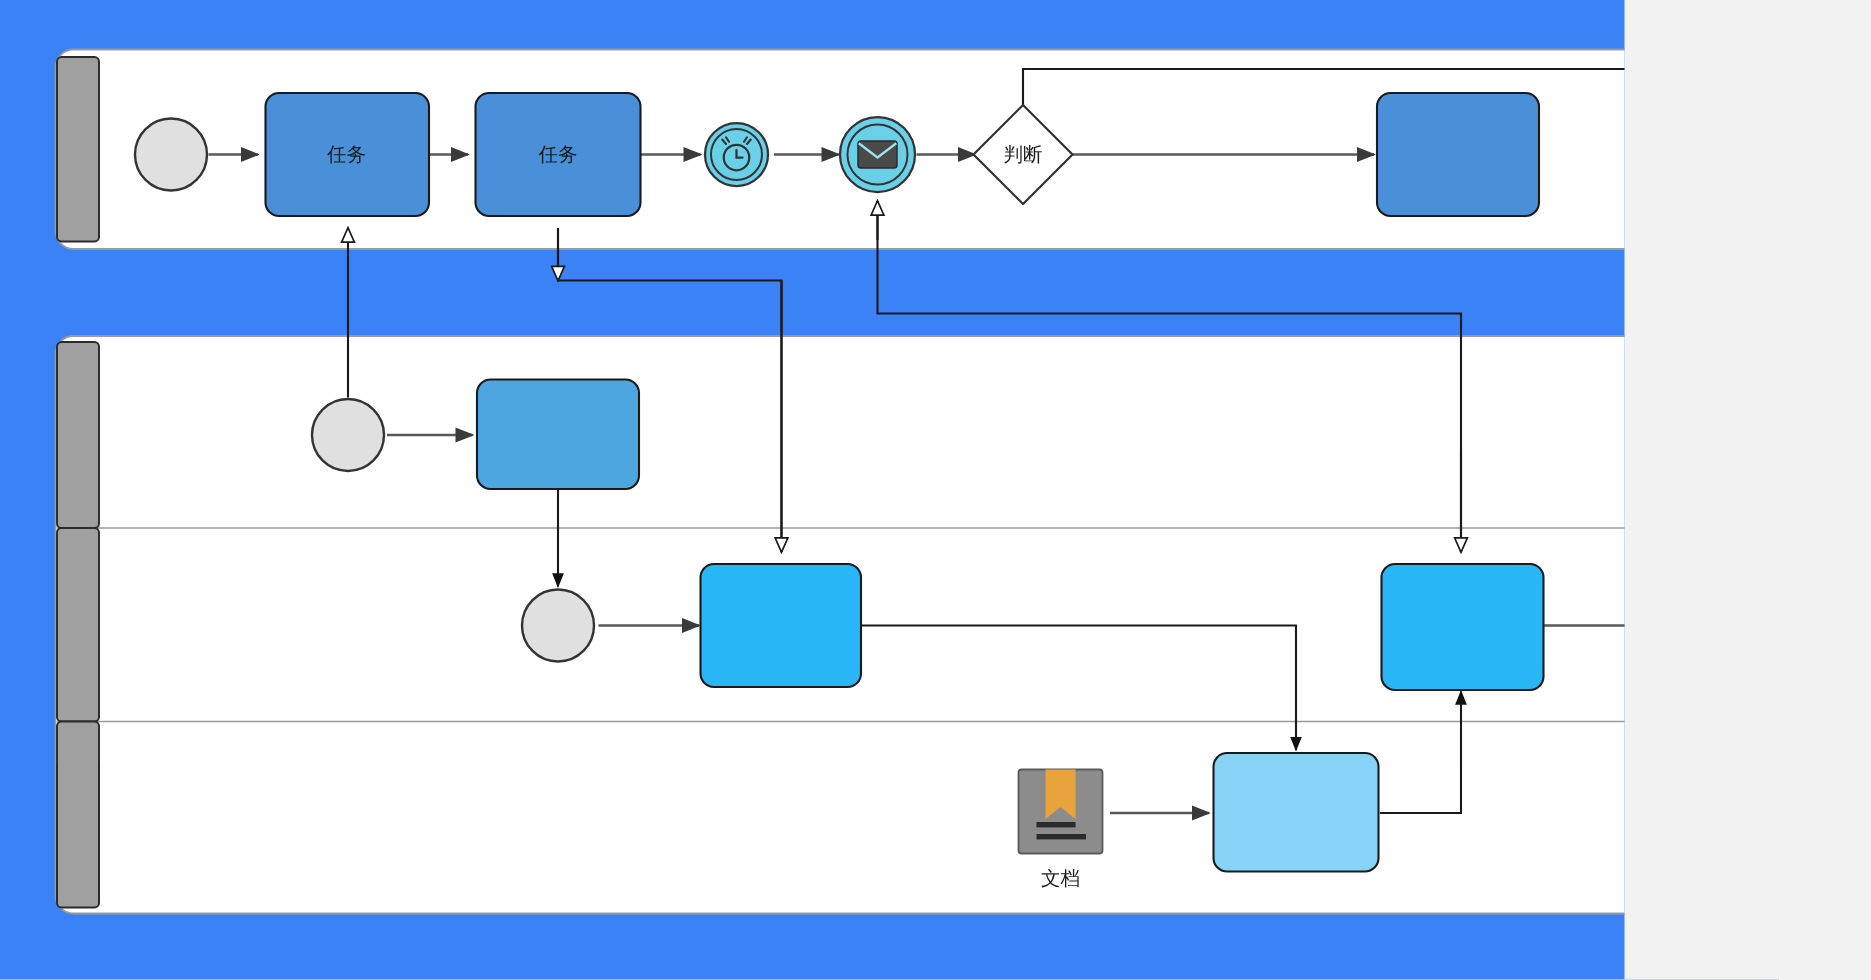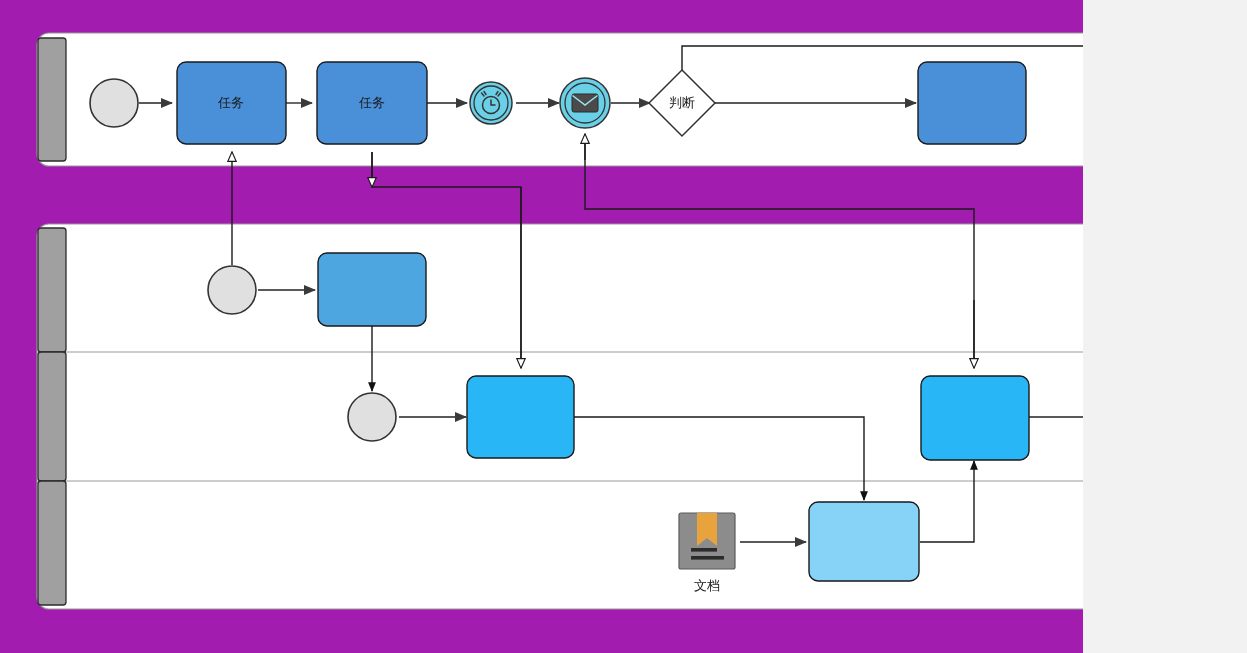--- a/index.html
+++ b/index.html
@@ -5,21 +5,21 @@
   html, body {
     margin: 0;
     padding: 0;
     background: #f2f2f2;
     font-family: "Liberation Sans", "DejaVu Sans", sans-serif;
   }
   #canvas {
     position: relative;
     width: 1083px;
     height: 653px;
-    background: #a21caf;
+    background: #3b82f6;
     overflow: hidden;
   }
   #diagram-svg {
     position: absolute;
     left: 0;
     top: 0;
     width: 1247px;
     height: 653px;
   }
   .lbl {

